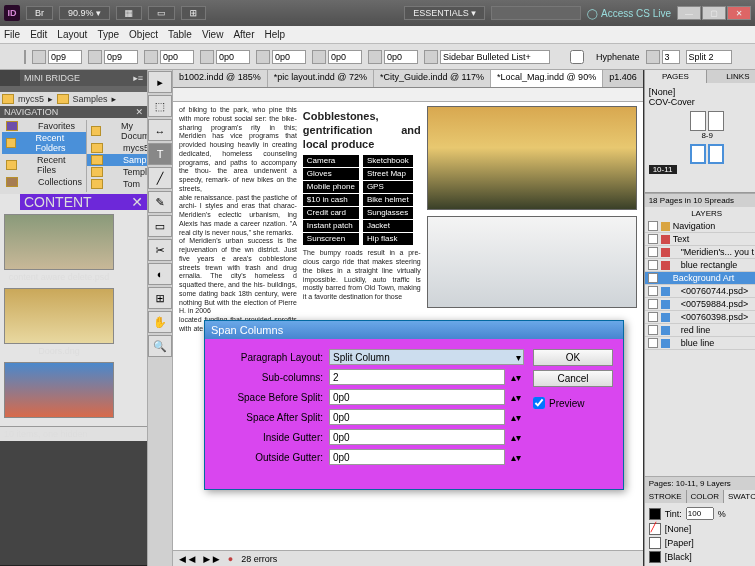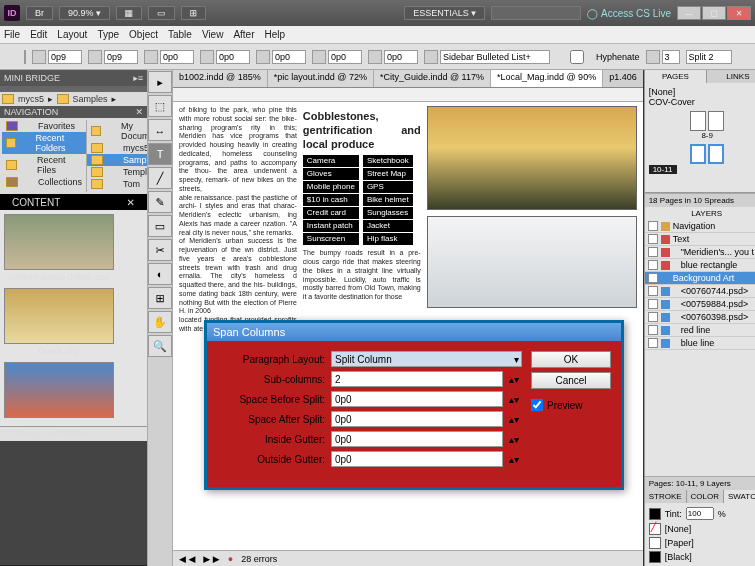--- a/index.html
+++ b/index.html
@@ -12,35 +12,35 @@
 .titlebar .winbtn { width: 24px; height: 14px; background: #ccc; border: 1px solid #888; font-size: 8px; display: flex; align-items: center; justify-content: center; }
 .titlebar .winbtn.close { background: #d66; }
 .menubar { height: 18px; background: #efefef; border-bottom: 1px solid #bbb; display: flex; align-items: center; padding: 0 4px; gap: 10px; font-size: 10px; color: #222; }
 .ctrlbar { height: 26px; background: #e0e0e0; border-bottom: 1px solid #aaa; display: flex; align-items: center; padding: 0 24px; gap: 6px; font-size: 9px; overflow: hidden; }
 .ctrlbar .field { display: flex; align-items: center; gap: 2px; }
 .ctrlbar input { width: 34px; font-size: 9px; height: 14px; border: 1px solid #999; padding: 0 2px; }
 .ctrlbar .icon { width: 14px; height: 14px; background: #d0d0d0; border: 1px solid #999; }
 .main { display: flex; height: 496px; }
 .leftcol { width: 148px; display: flex; flex-direction: column; border-right: 1px solid #aaa; }
 .panel { background: #444; color: #ddd; border-bottom: 1px solid #222; }
-.panel .hdr { height: 16px; background: #555; display: flex; align-items: center; padding: 0 4px; font-size: 9px; justify-content: space-between; }
+.panel .hdr { height: 16px; background: #555; display: flex; align-items: center; padding: 0 4px; font-size: 9px; justify-content: space-between; margin-left: 20px; }
 .panel .body { background: #dcdcdc; color: #222; padding: 2px; font-size: 9px; }
 .panelmini { flex: 1; overflow: hidden; }
 .pathbar { background: #f4f4f4; padding: 2px 4px; display: flex; gap: 4px; align-items: center; }
 .pathbar .crumb { color: #333; }
 .navhdr { background: #555; color: #ddd; padding: 1px 4px; font-size: 9px; display: flex; justify-content: space-between; }
 .tree { display: flex; }
 .tree .col { flex: 1; border-right: 1px solid #aaa; }
 .tree .item { display: flex; align-items: center; gap: 20px; padding: 1px 4px; }
 .tree .item.sel { background: #4a90d9; color: #fff; }
 .tree .ficon { width: 12px; height: 10px; background: #f5c453; border: 1px solid #b8912a; }
 .tree .ficon.star { background: #6e4faa; }
 .tree .ficon.box { background: #a67c52; }
 .contentpanel { flex: 1; background: #e4e4e4; }
-.contentpanel .hdr { background: #000000; color: #ddd; padding: 1px 12px; font-size: 10px; display: flex; justify-content: space-between; }
+.contentpanel .hdr { background: #6d28d9; color: #ddd; padding: 1px 4px; font-size: 14px; display: flex; justify-content: space-between; }
 .thumbs { padding: 4px; }
 .thumb { width: 110px; margin-bottom: 4px; }
 .thumb .img { width: 110px; height: 56px; background: linear-gradient(#8a9a7a,#c8b898); border: 1px solid #888; }
 .thumb .img.b { background: linear-gradient(#caa85a,#e8d8a0); }
 .thumb .img.c { background: linear-gradient(#4a88cc,#d86a4a); }
 .thumb .cap { text-align: center; font-size: 9px; padding: 2px; }
 .status { border-top: 1px solid #999; padding: 2px 4px; font-size: 9px; background: #e0e0e0; }
 
 .toolstrip { width: 28px; background: #d0d0d0; border-right: 1px solid #aaa; display: flex; flex-direction: column; }
 .toolstrip .t { width: 24px; height: 22px; margin: 1px auto; background: #e0e0e0; border: 1px solid #999; display: flex; align-items: center; justify-content: center; font-size: 11px; }
@@ -78,21 +78,21 @@
 .layer { display: flex; align-items: center; gap: 3px; padding: 1px 3px; border-bottom: 1px solid #ccc; }
 .layer .eye { width: 10px; height: 10px; border: 1px solid #888; background: #fff; }
 .layer .sw { width: 9px; height: 9px; }
 .layer.sel { background: #4a90d9; color: #fff; }
 .swatchbody { background: #e4e4e4; padding: 2px; }
 .sw-row { display: flex; align-items: center; gap: 4px; padding: 1px 2px; }
 .sw-chip { width: 12px; height: 12px; border: 1px solid #666; }
 .tintrow { display: flex; align-items: center; gap: 4px; padding: 2px; }
 .tintrow input { width: 28px; font-size: 8px; }
 
-.dialog { position: absolute; left: 204px; top: 320px; width: 420px; height: 170px; background: #b91c1c; border: 3px solid #0369a1; box-shadow: 2px 2px 8px rgba(0,0,0,0.4); z-index: 50; }
+.dialog { position: absolute; left: 204px; top: 320px; width: 420px; height: 170px; background: #d946ef; border: 1px solid #0369a1; box-shadow: 2px 2px 8px rgba(0,0,0,0.4); z-index: 50; }
 .dialog .dtitle { background: linear-gradient(#6aa8e8,#4785d0); color: #fff; padding: 3px 6px; font-size: 11px; }
 .dialog .dbody { padding: 10px; display: flex; gap: 12px; }
 .dialog .form { flex: 1; }
 .dialog .frow { display: flex; align-items: center; gap: 6px; margin-bottom: 4px; }
 .dialog .flabel { width: 108px; text-align: right; font-size: 10px; }
 .dialog .finput { flex: 1; font-size: 10px; border: 1px solid #999; height: 16px; padding: 0 3px; background: #fff; }
 .dialog .side { width: 80px; display: flex; flex-direction: column; gap: 4px; }
 .dialog button { font-size: 10px; padding: 2px 0; border: 1px solid #888; background: linear-gradient(#fafafa,#dedede); }
 .dialog .chk { display: flex; align-items: center; gap: 4px; font-size: 10px; margin-top: 6px; }
 .dialog .chk input { width: 12px; height: 12px; }

